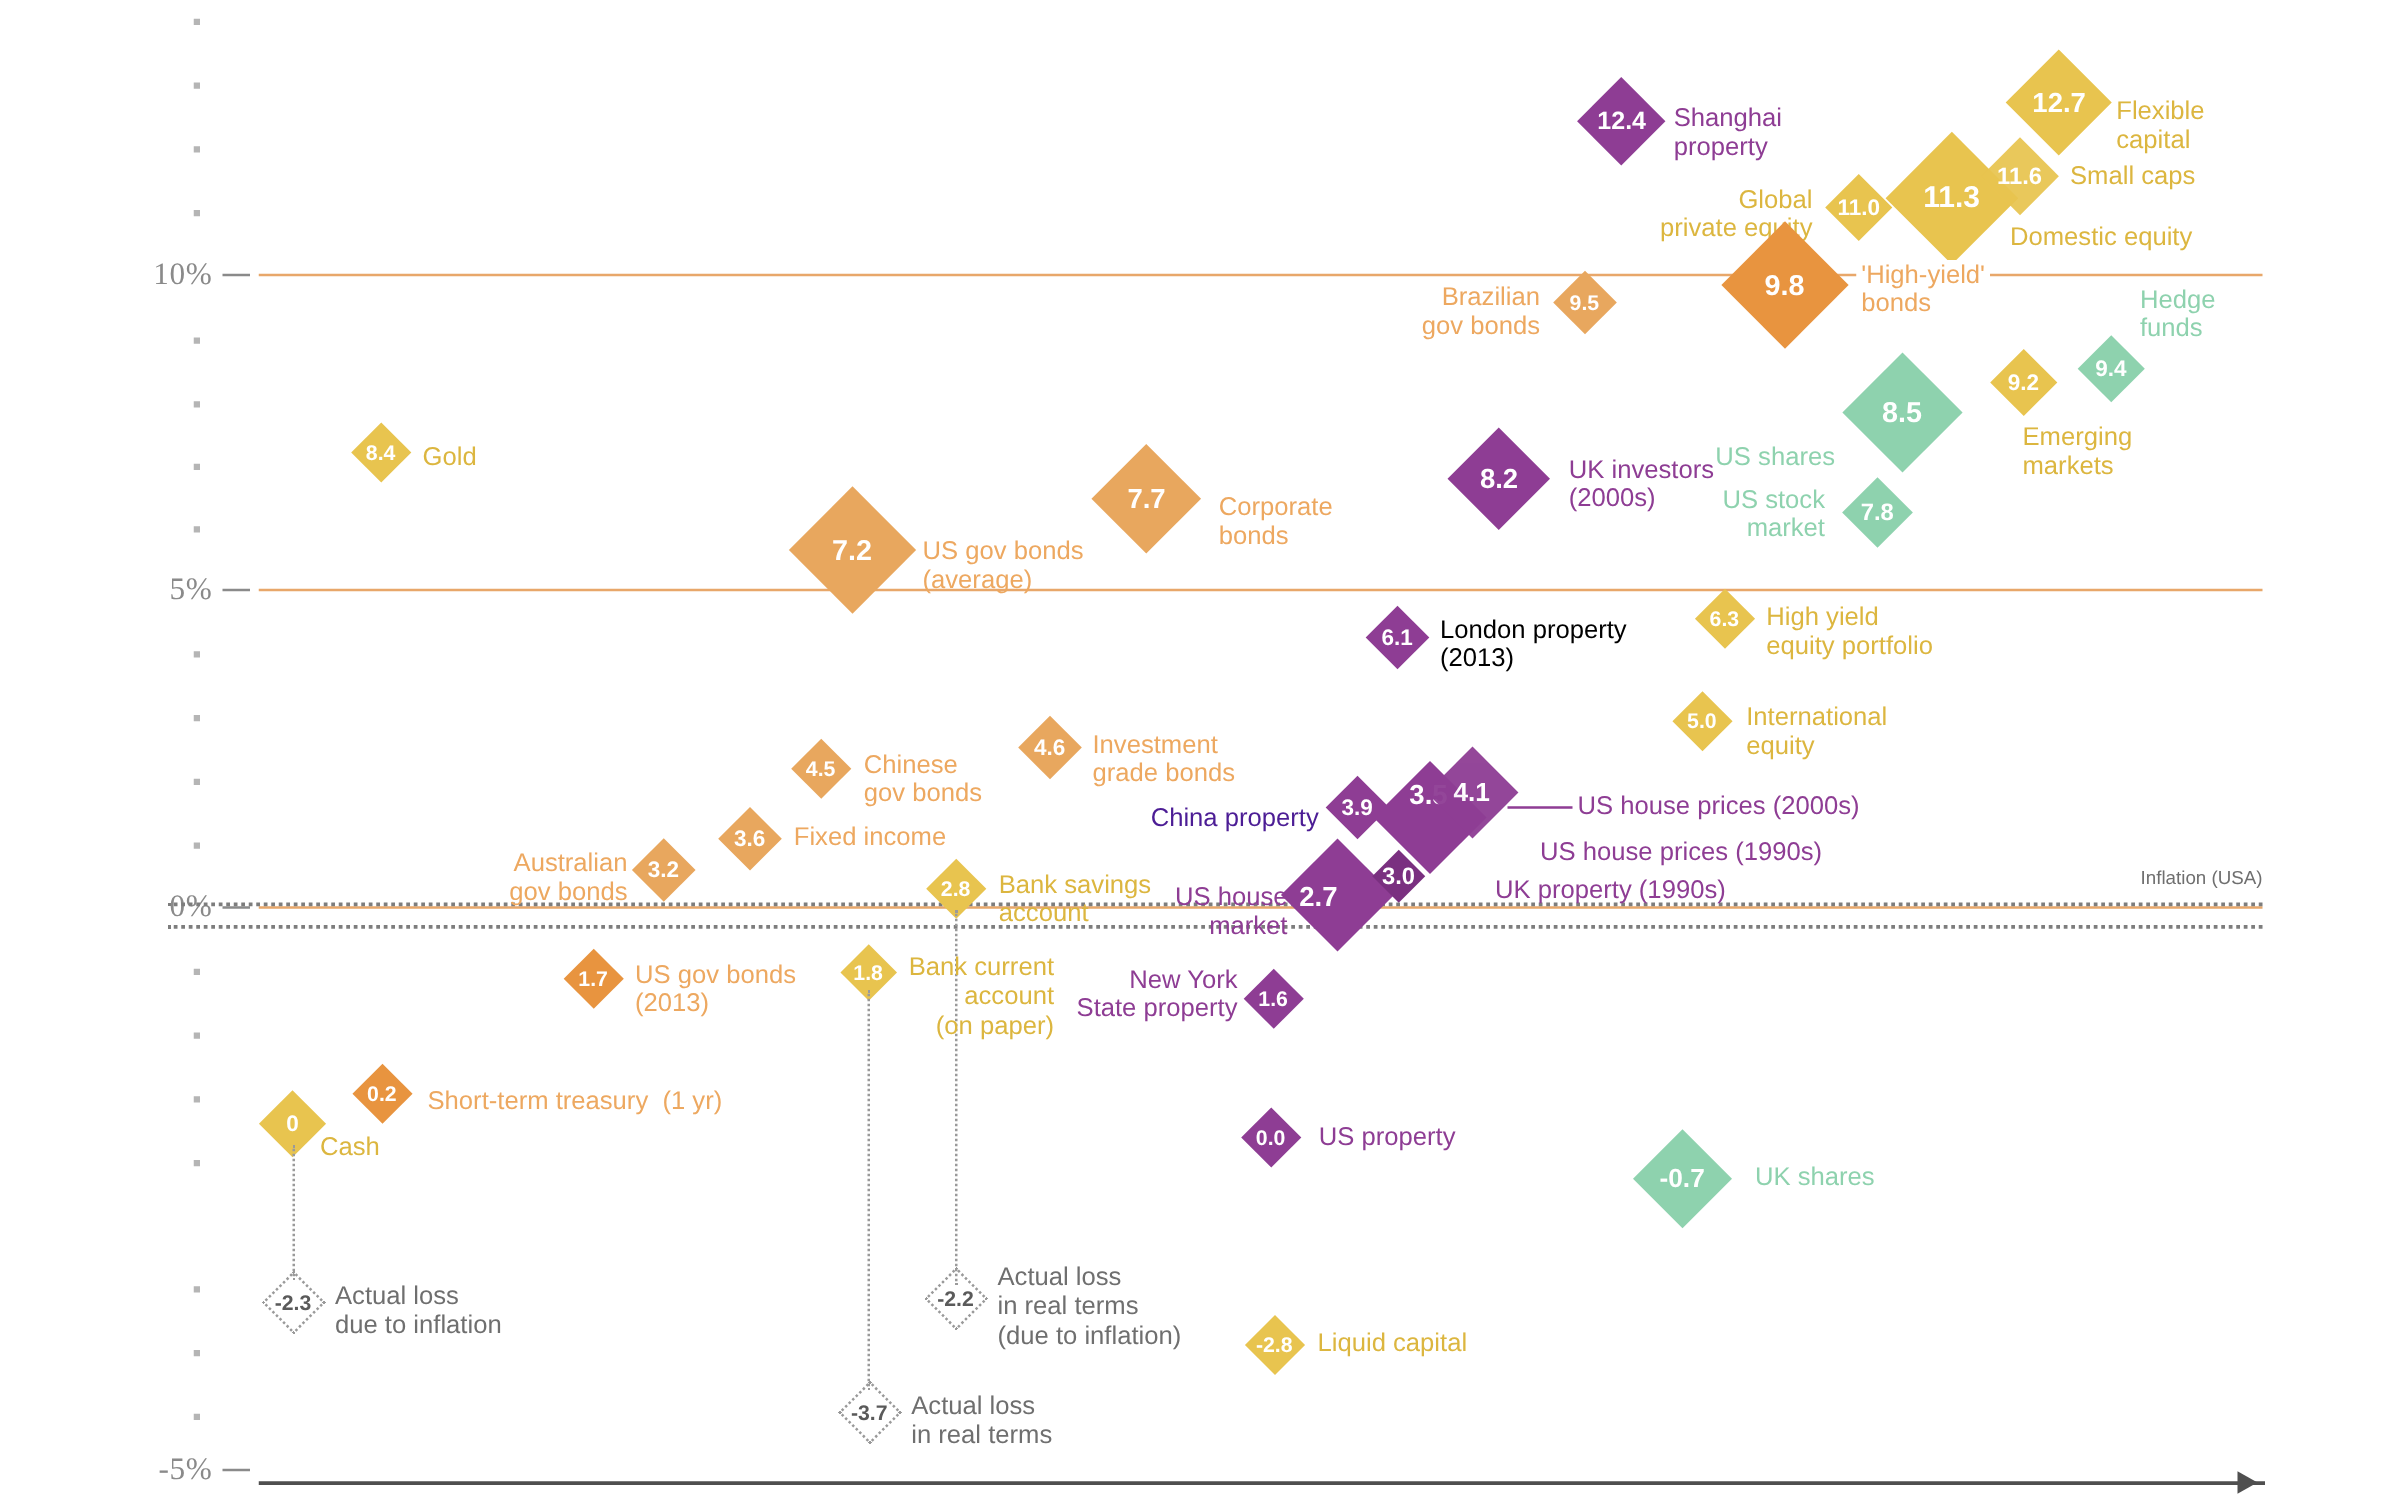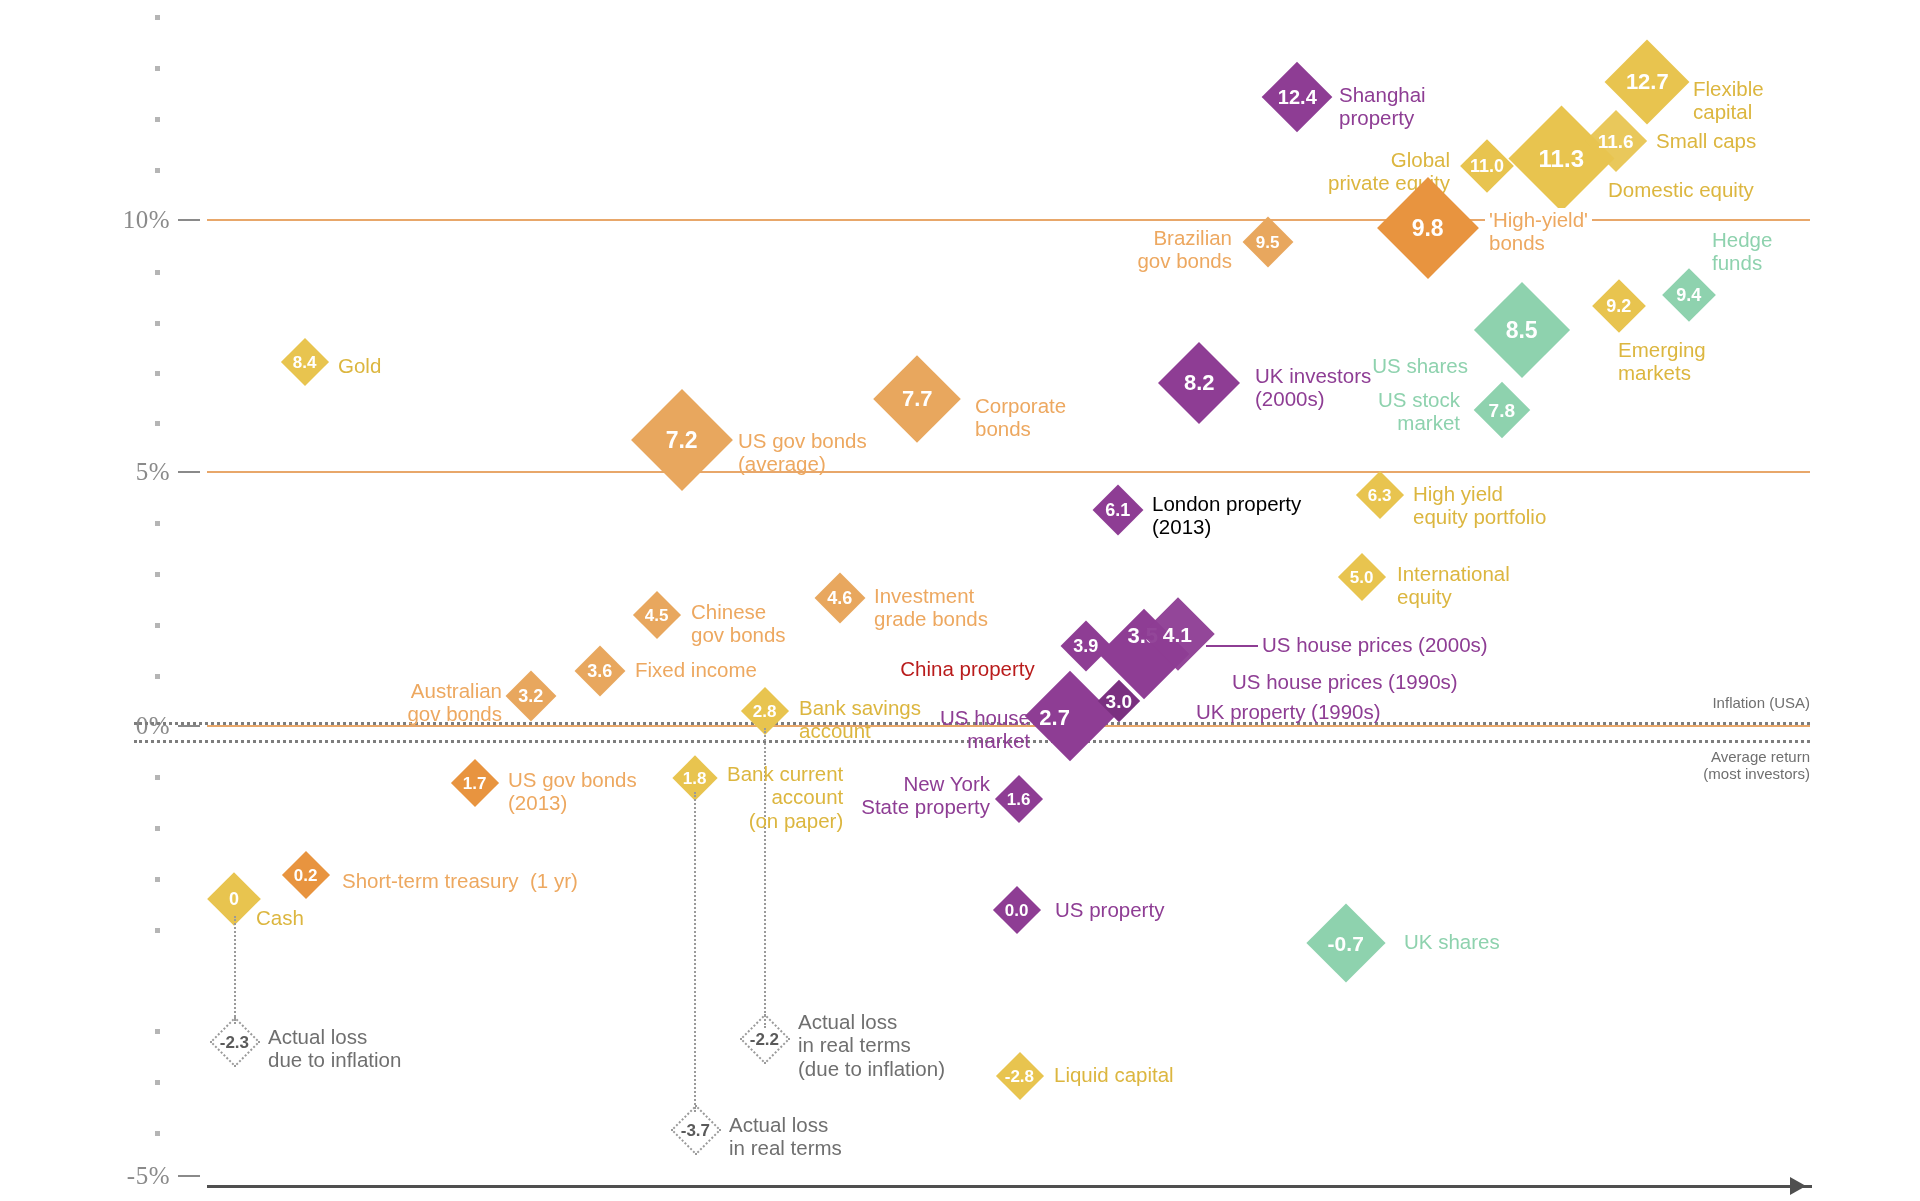--- a/index.html
+++ b/index.html
@@ -140,21 +140,20 @@
   <div class="axis-minor-dot" style="left:155px;top:1131px;"></div>
 
   <div class="gridline" style="top:219px;"></div>
   <div class="gridline" style="top:471px;"></div>
   <div class="gridline" style="top:725px;"></div>
 
   <div class="dottedline" style="top:722px;"></div>
   <div class="dottedline" style="top:740px;"></div>
 
   <div class="right-note" style="right:110px;top:694px;width:300px;"><span>Inflation (USA)</span></div>
-  <div class="right-note" style="right:110px;top:748px;width:300px;"><span>Average return</span><br><span>(most investors)</span></div>
 
   <div class="xaxis" style="top:1185px;"></div>
   <div class="xaxis-arrow" style="left:1790px;top:1177px;"></div>
 
   <div class="node" style="left:1617px;top:52px;">
     <div class="dia" style="width:60px;height:60px;background:#e8c44f;left:0;top:0;">
         <span class="val" style="font-size:22px;">12.7</span>
       </div>
   </div>
   <div class="nlabel" style="left:1693px;top:77px;color:#dcb63f;"><span>Flexible</span><br><span>capital</span></div>
@@ -307,21 +306,21 @@
   <div class="leader" style="left:1206px;top:645px;width:52px;background:#8e3d94;height:2px;"></div>
 
   <div class="nlabel" style="left:1232px;top:670px;color:#8e3d94;"><span>US house prices (1990s)</span></div>
   <div class="leader" style="left:1160px;top:684px;width:68px;background:#ffffff;height:4px;"></div>
 
   <div class="node" style="left:1068px;top:628px;">
     <div class="dia" style="width:36px;height:36px;background:#8e3d94;left:0;top:0;">
         <span class="val" style="font-size:18px;">3.9</span>
       </div>
   </div>
-  <div class="nlabel r" style="left:880px;top:657px;width:175px;color:#b91c1c;text-align:center;"><span>China property</span></div>
+  <div class="nlabel r" style="left:880px;top:643px;width:175px;color:#4c1d95;"><span>China property</span></div>
 
   <div class="node" style="left:582px;top:653px;">
     <div class="dia" style="width:36px;height:36px;background:#e8a75e;left:0;top:0;">
         <span class="val" style="font-size:18px;">3.6</span>
       </div>
   </div>
   <div class="nlabel" style="left:635px;top:658px;color:#eda860;"><span>Fixed income</span></div>
 
   <div class="node" style="left:513px;top:678px;">
     <div class="dia" style="width:36px;height:36px;background:#e8a75e;left:0;top:0;">

